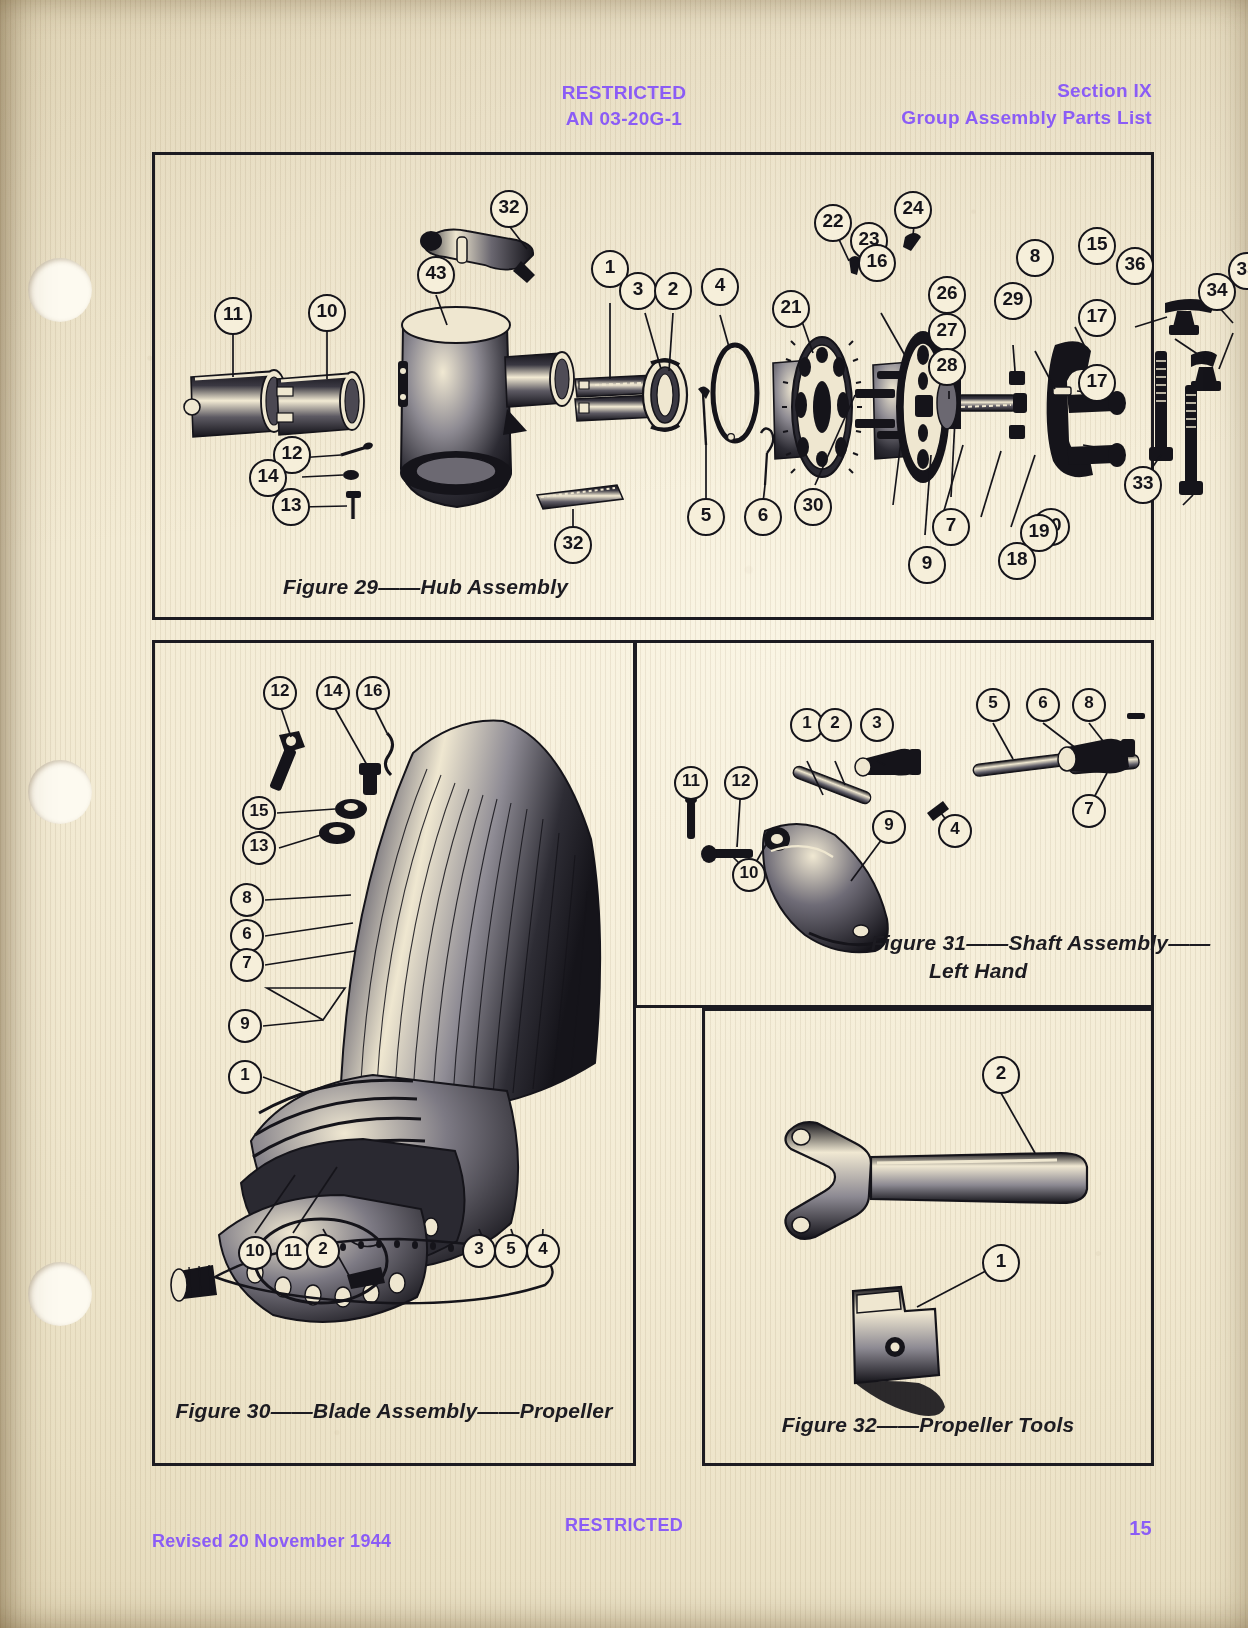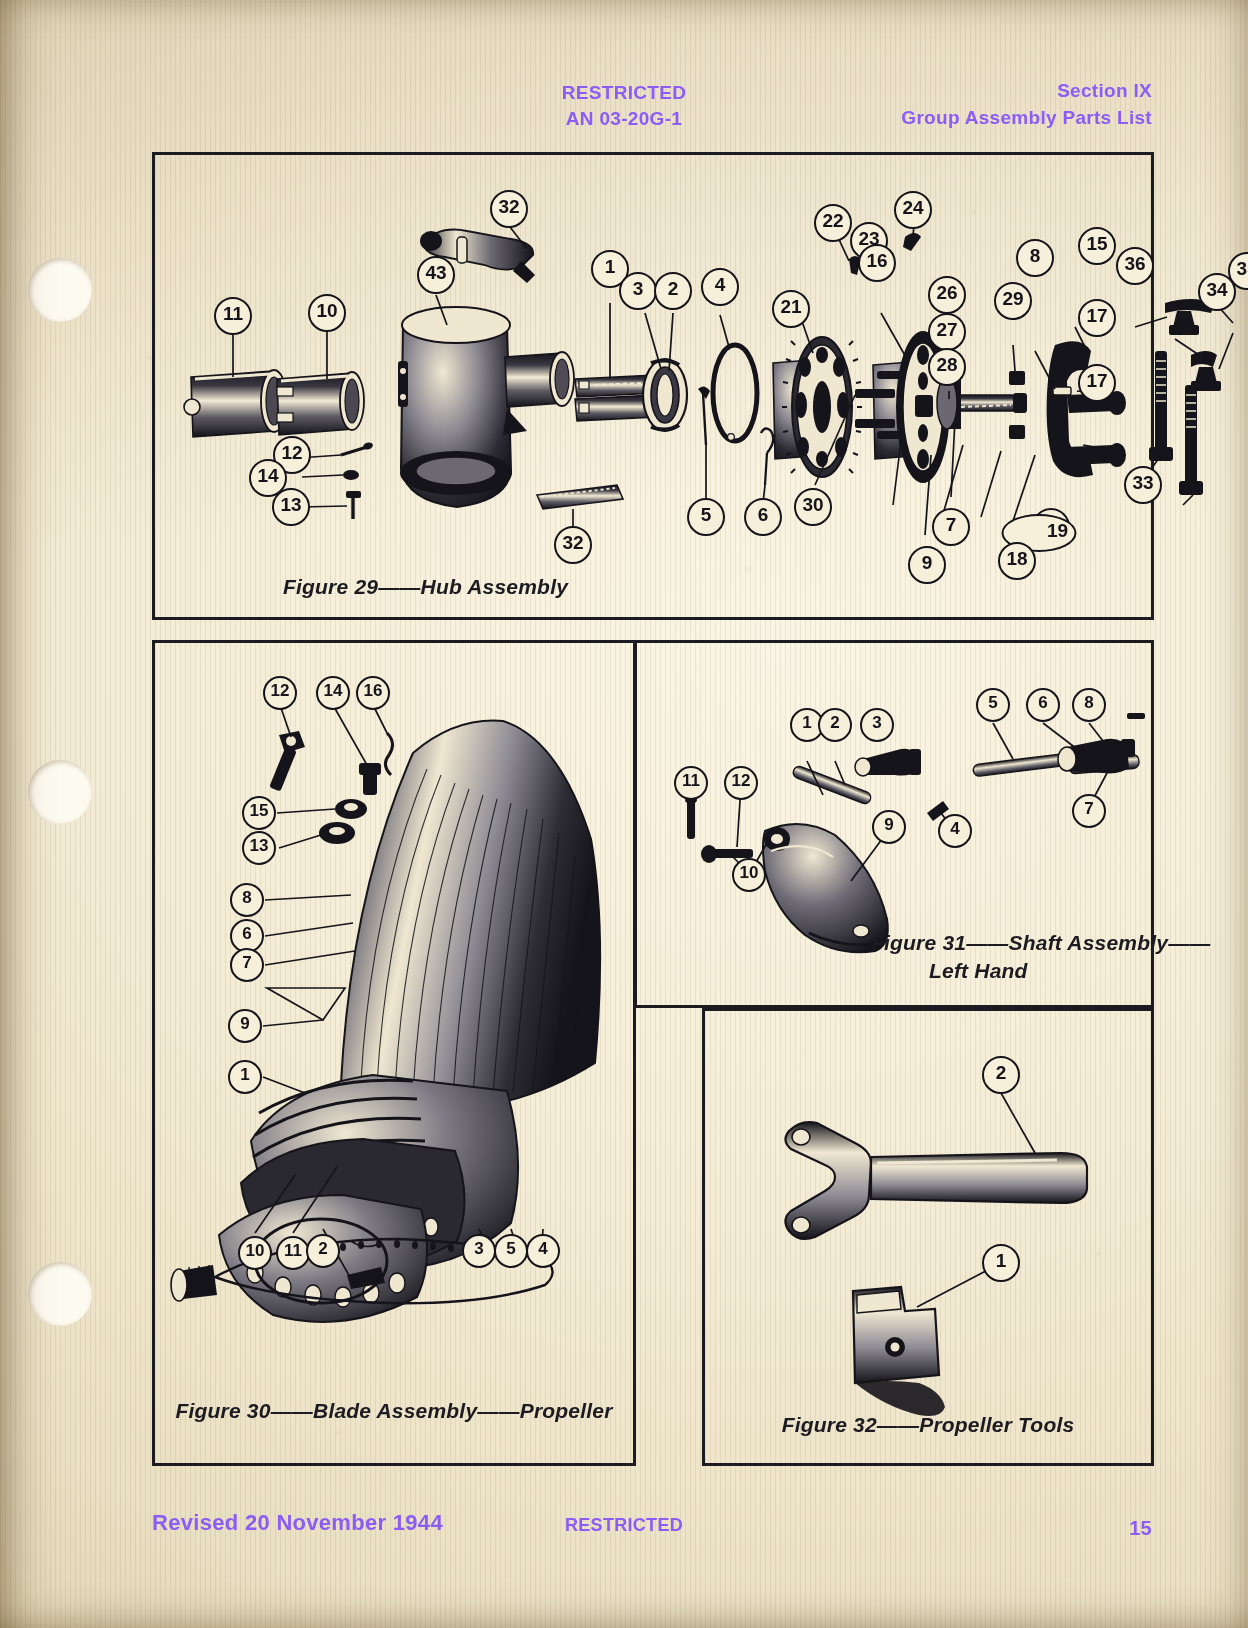--- a/index.html
+++ b/index.html
@@ -39,21 +39,21 @@
   }
   
   .punch{position:absolute;left:28px;width:64px;height:64px;border-radius:50%;
          background:#fdfaf0;box-shadow:inset 2px 2px 5px rgba(120,95,55,.35);}
   
   .hdr{position:absolute;font-weight:bold;color:#8b5cf6;letter-spacing:.3px;}
   #hdr-restricted{left:0;right:0;top:82px;text-align:center;font-size:19px;}
   #hdr-docno{left:0;right:0;top:108px;text-align:center;font-size:19px;}
   #hdr-section{right:96px;top:80px;font-size:19px;}
   #hdr-subtitle{right:96px;top:107px;font-size:19px;}
-  #ftr-revised{left:152px;bottom:92px;font-size:22px;text-align:center;}
+  #ftr-revised{left:152px;bottom:76px;font-size:18px;text-align:center;}
   #ftr-restricted{left:0;right:0;bottom:92px;text-align:center;font-size:18px;}
   #ftr-page{right:96px;bottom:88px;font-size:20px;}
   
   .fbox{position:absolute;border:3px solid #1c1b21;background:transparent;}
   .fcap{position:absolute;font-weight:bold;font-style:italic;font-size:21px;
         color:#1c1b21;letter-spacing:.2px;text-align:center;width:100%;left:0;}
   
   .callout{position:absolute;width:34px;height:34px;border-radius:50%;
            border:2.5px solid #15141a;background:#f6efda;color:#15141a;
            font-weight:bold;font-size:19px;line-height:30px;text-align:center;
@@ -371,21 +371,21 @@
   <div class="callout" style="left:942px;top:91px;">15</div>
   <div class="callout" style="left:980px;top:111px;">36</div>
   <div class="callout" style="left:1092px;top:116px;">35</div>
   <div class="callout" style="left:1062px;top:137px;">34</div>
   <div class="callout" style="left:942px;top:163px;">17</div>
   <div class="callout" style="left:942px;top:228px;">17</div>
   <div class="callout" style="left:988px;top:330px;">33</div>
   <div class="callout" style="left:658px;top:352px;">30</div>
   <div class="callout" style="left:796px;top:372px;">7</div>
   <div class="callout" style="left:896px;top:372px;">20</div>
-  <div class="callout" style="left:884px;top:378px;padding-left:37px;">19</div>
+  <div class="callout" style="left:884px;top:378px;">19</div>
   <div class="callout" style="left:862px;top:406px;">18</div>
   <div class="callout" style="left:772px;top:410px;">9</div>
 
   <div class="fcap" style="top:420px;text-align:left;padding-left:128px;">Figure 29——Hub Assembly</div>
 </div>
 
 <div class="fbox" id="box30" style="left:152px;top:640px;width:478px;height:820px;">
 
   <svg class="art" width="478" height="820" viewBox="0 0 478 820">
     <defs>

